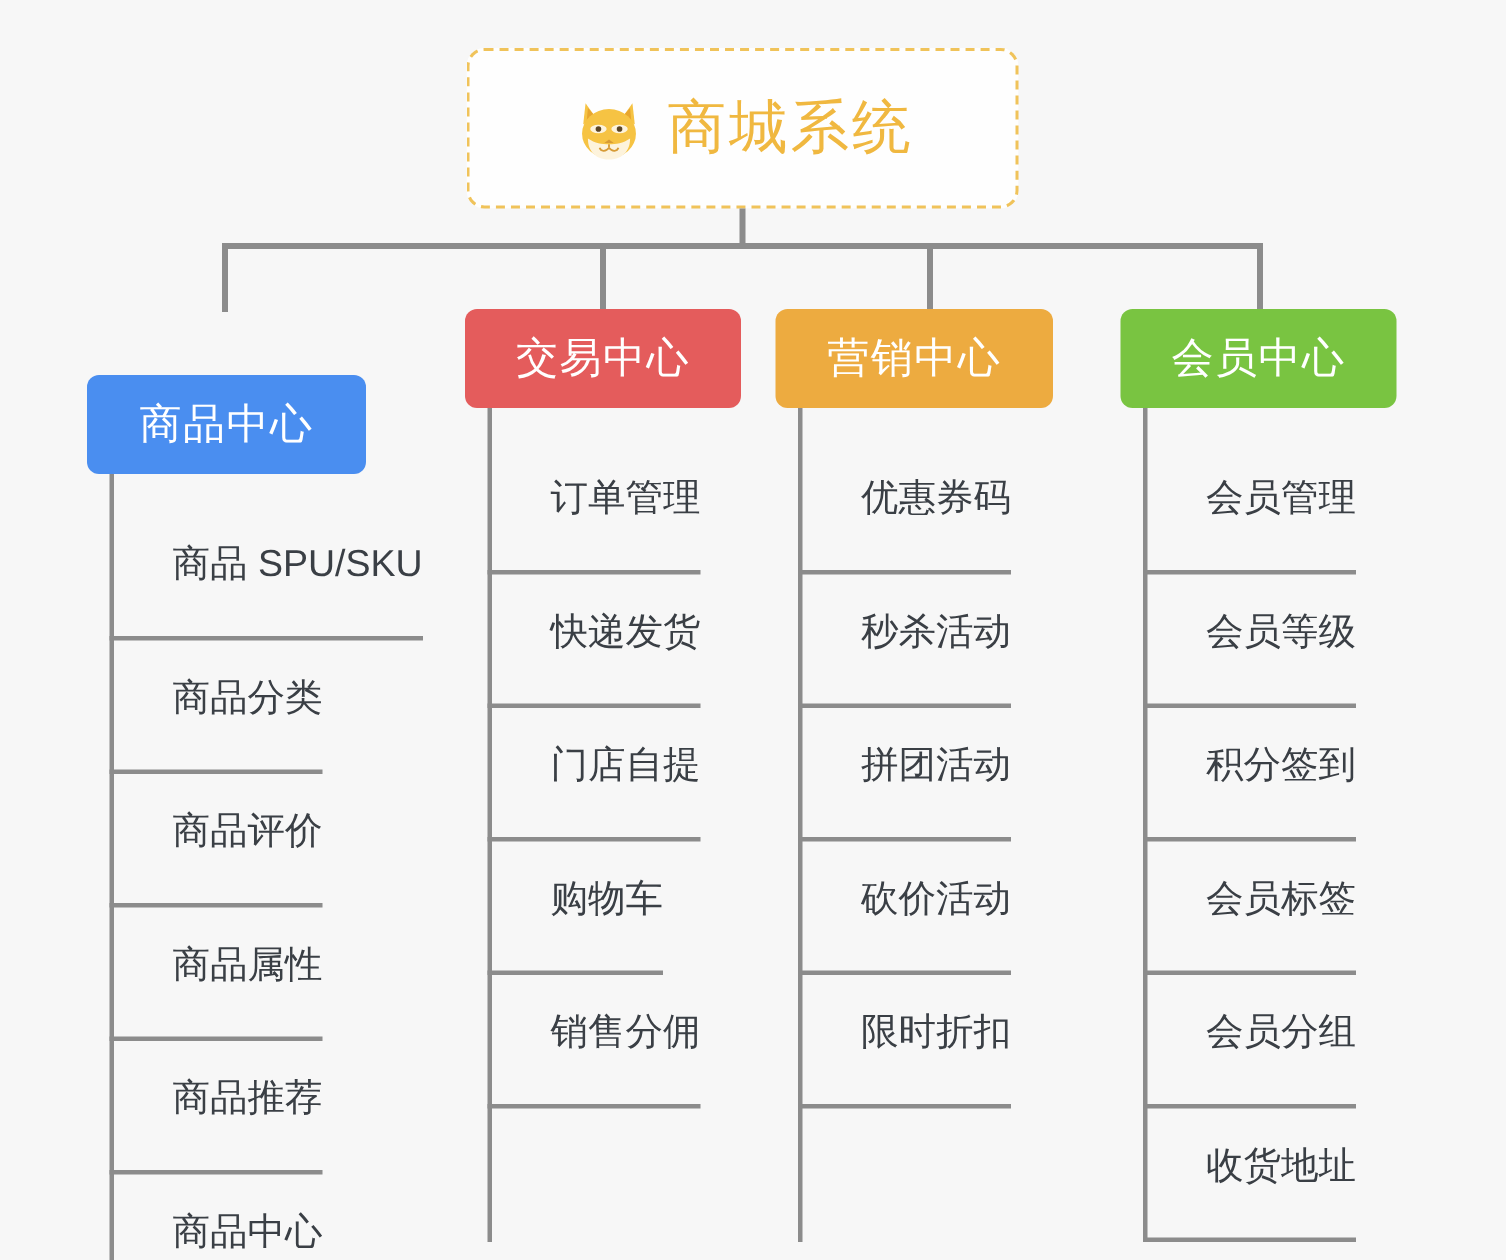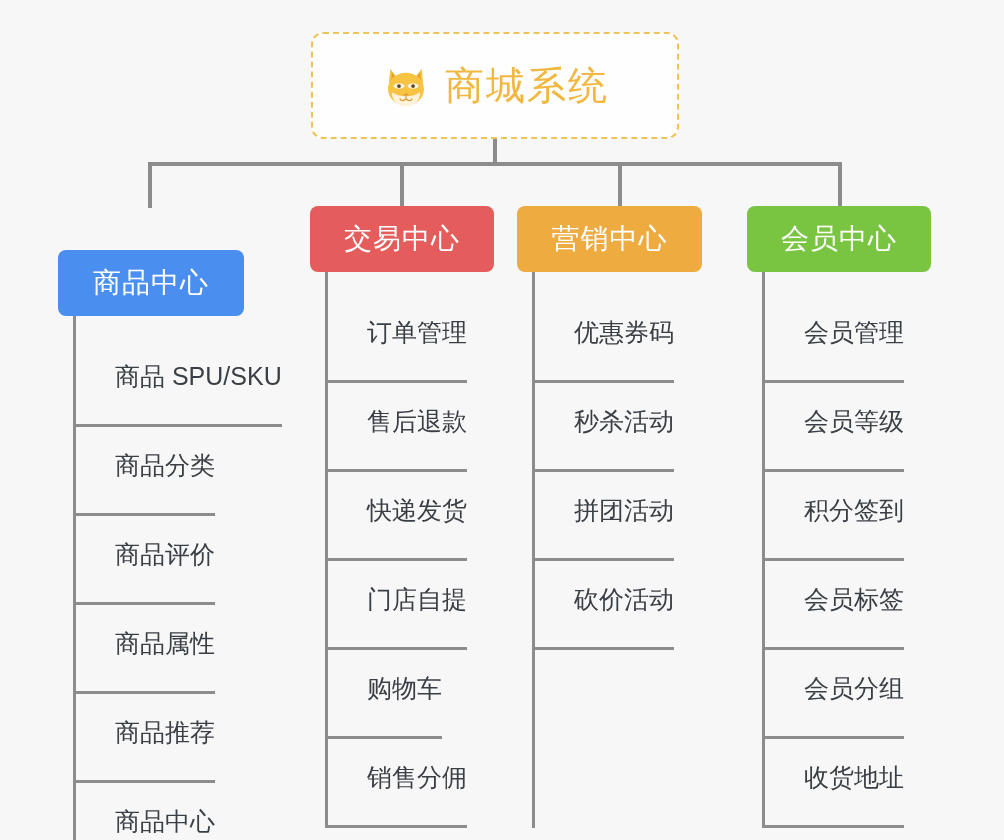--- a/index.html
+++ b/index.html
@@ -209,24 +209,20 @@
     <div class="cat-box" style="background: rgb(228, 92, 92);">
       <span>交易中心</span>
     </div>
     <div class="leaf-list">
       <div class="spine" style="background: rgb(140, 140, 140); height: 556px;"></div>
       <div class="leaf">
         <span class="leaf-label">订单管理</span>
         <span class="leaf-rule" style="background: rgb(140, 140, 140); width: 142px;"></span>
       </div>
       <div class="leaf">
-        <span class="leaf-label">售后退款</span>
-        <span class="leaf-rule" style="background: rgb(140, 140, 140); width: 142px;"></span>
-      </div>
-      <div class="leaf">
         <span class="leaf-label">快递发货</span>
         <span class="leaf-rule" style="background: rgb(140, 140, 140); width: 142px;"></span>
       </div>
       <div class="leaf">
         <span class="leaf-label">门店自提</span>
         <span class="leaf-rule" style="background: rgb(140, 140, 140); width: 142px;"></span>
       </div>
       <div class="leaf">
         <span class="leaf-label">购物车</span>
         <span class="leaf-rule" style="background: rgb(140, 140, 140); width: 117px;"></span>
@@ -253,20 +249,24 @@
         <span class="leaf-rule" style="background: rgb(140, 140, 140); width: 142px;"></span>
       </div>
       <div class="leaf">
         <span class="leaf-label">拼团活动</span>
         <span class="leaf-rule" style="background: rgb(140, 140, 140); width: 142px;"></span>
       </div>
       <div class="leaf">
         <span class="leaf-label">砍价活动</span>
         <span class="leaf-rule" style="background: rgb(140, 140, 140); width: 142px;"></span>
       </div>
+      <div class="leaf">
+        <span class="leaf-label">限时折扣</span>
+        <span class="leaf-rule" style="background: rgb(140, 140, 140); width: 142px;"></span>
+      </div>
     </div>
   </div>
 
   <div class="column col-4">
     <div class="cat-box" style="background: rgb(121, 196, 65);">
       <span>会员中心</span>
     </div>
     <div class="leaf-list">
       <div class="spine" style="background: rgb(140, 140, 140); height: 556px;"></div>
       <div class="leaf">

